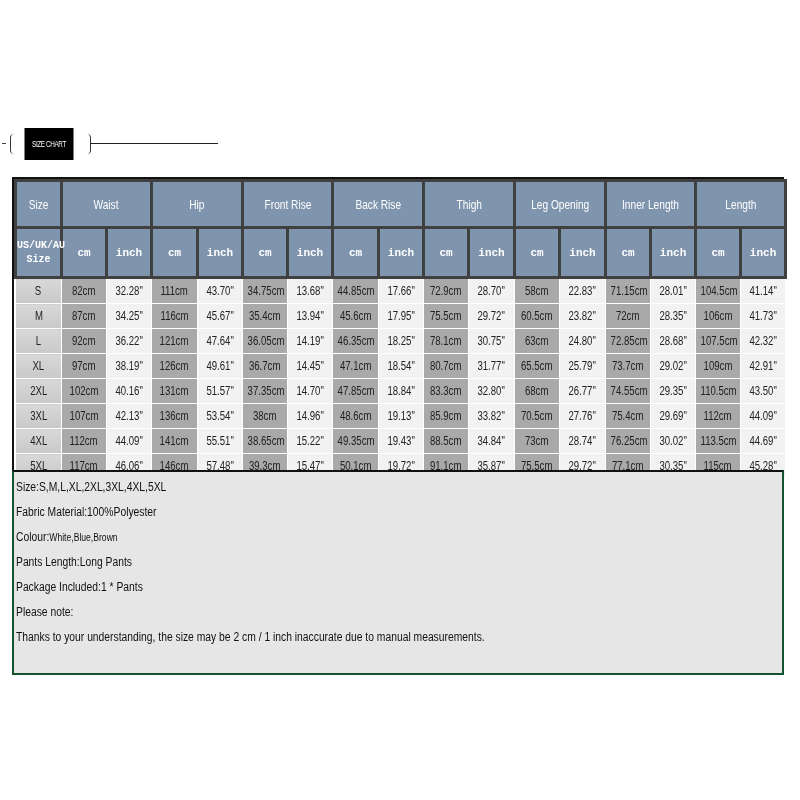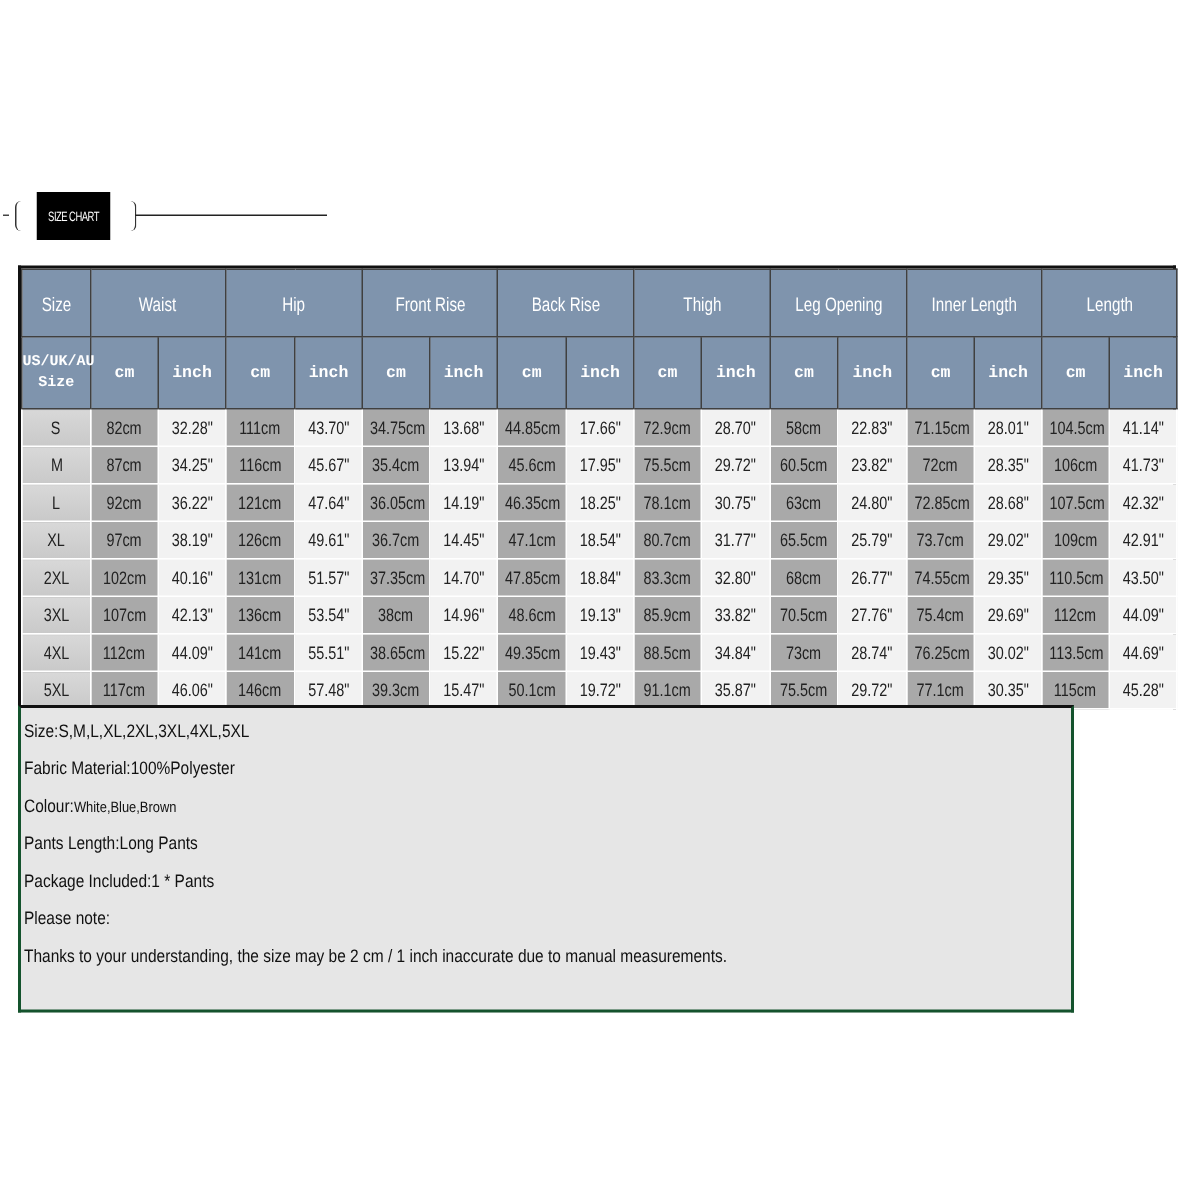--- a/index.html
+++ b/index.html
@@ -8,32 +8,32 @@
   .title-bar { position: absolute; left: 0; top: 124px; width: 220px; height: 38px; }
   .title-bar .dash { position: absolute; left: 2px; top: 19px; width: 4px; height: 1px; background: #444; }
   .title-bar .tag-bracket-l { position: absolute; left: 10px; top: 10px; width: 6px; height: 20px; border-left: 1px solid #333; border-radius: 4px 0 0 4px; }
   .title-bar .tag { position: absolute; left: 14px; top: 4px; width: 70px; height: 32px; background: #000; color: #fff; font-family: "Liberation Sans Narrow", "Liberation Sans", sans-serif; font-size: 9px; letter-spacing: -0.5px; display: flex; align-items: center; justify-content: center; transform: scaleX(0.7); transform-origin: center; }
   .title-bar .tag-bracket-r { position: absolute; left: 84px; top: 10px; width: 6px; height: 20px; border-right: 1px solid #333; border-radius: 0 4px 4px 0; }
   .title-bar .rule { position: absolute; left: 90px; top: 19px; width: 128px; height: 1px; background: #222; }
 
   .chart { position: absolute; left: 12px; top: 177px; width: 772px; border: 2px solid #111; box-sizing: border-box; border-bottom: none; }
   table { border-collapse: collapse; width: 768px; table-layout: fixed; }
   th, td { padding: 0; text-align: center; }
-  thead th { background: #7f94ad; color: #fff; font-weight: normal; border: 1px solid #404040; margin-top: 23px; }
+  thead th { background: #7f94ad; color: #fff; font-weight: normal; border: 3px solid #404040; margin-top: 23px; }
   .hdr1 th { height: 44px; font-size: 13px; transform-origin: center; }
   .hdr1 th span { display: inline-block; transform: scaleX(0.78); }
   .hdr2 th { height: 47px; font-family: "Liberation Mono", monospace; font-size: 11px; font-weight: bold; }
   .hdr2 th.sizehdr { font-size: 10px; line-height: 14px; }
   tbody td { height: 24px; font-size: 12px; color: #222; border: 1px solid #fff; }
   tbody td span { display: inline-block; transform: scaleX(0.8); }
   td.size { background: linear-gradient(#d8d8d8, #c9c9c9); }
   td.cm { background: #a9a9a9; }
   td.inch { background: #f2f2f2; }
 
-  .notes { position: absolute; left: 12px; top: 470px; width: 704px; height: 205px; border: 2px solid #14532d; border-top: 2px solid #111; box-sizing: border-box; background: #e6e6e6; padding: 6px 0 0 2px; }
+  .notes { position: absolute; left: 12px; top: 470px; width: 772px; height: 205px; border: 2px solid #14532d; border-top: 2px solid #111; box-sizing: border-box; background: #e6e6e6; padding: 6px 0 0 2px; }
   .notes div { font-size: 12px; color: #111; height: 25px; line-height: 18px; transform: scaleX(0.86); transform-origin: left; white-space: nowrap; }
   .notes .small { font-size: 10px; }
 </style>
 </head>
 <body>
 
 <div class="title-bar">
   <div class="dash"></div>
   <div class="tag-bracket-l"></div>
   <div class="tag">SIZE CHART</div>

